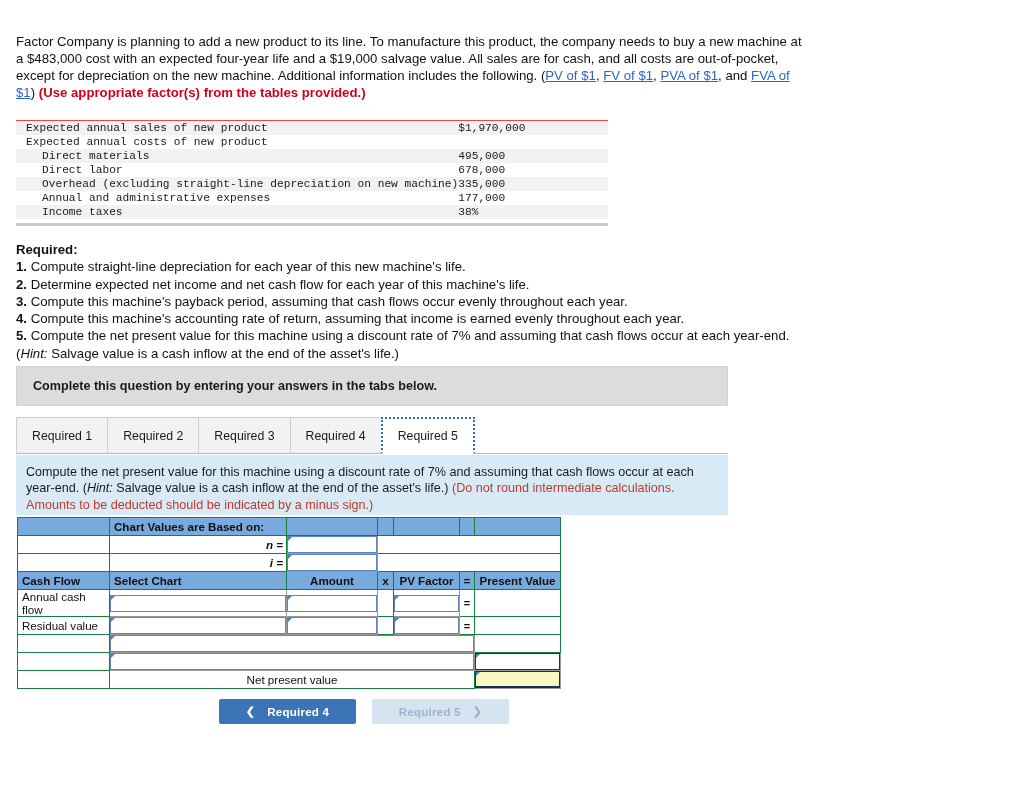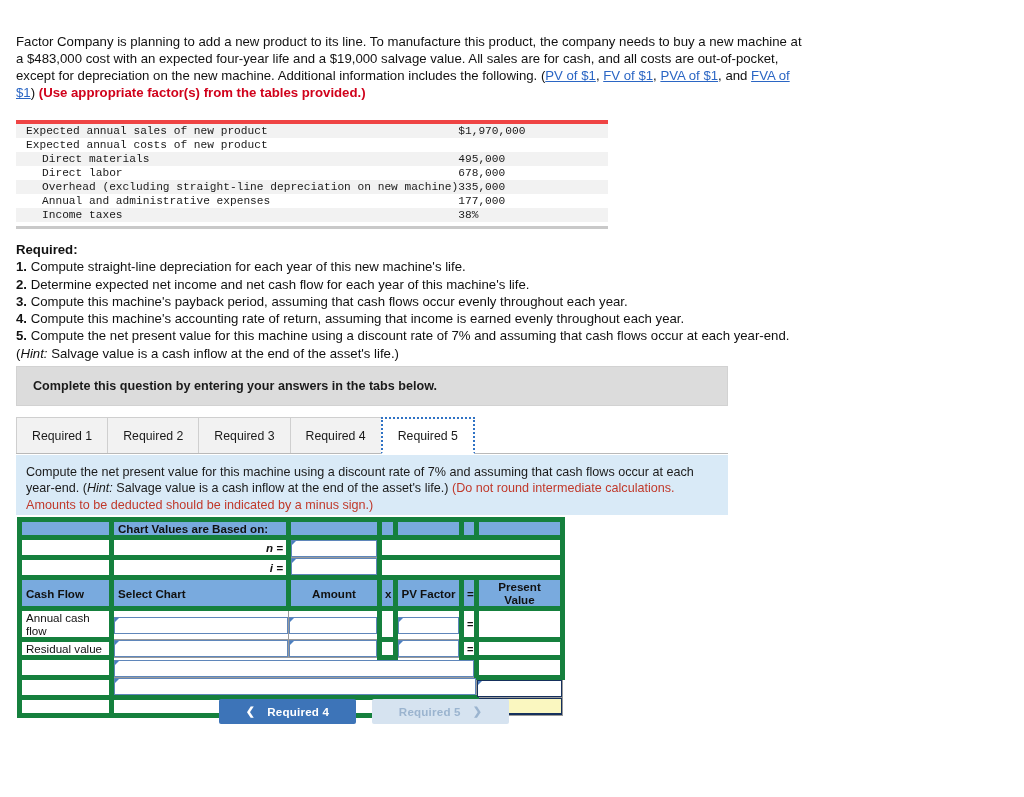--- a/index.html
+++ b/index.html
@@ -18,21 +18,21 @@
     font-size: 13.2px; line-height: 17px; color: #111;
   }
   .intro a, .lnk {
     color: #2b66c4; text-decoration: underline; cursor: pointer;
   }
   .redbold { color: #d0021b; font-weight: bold; }
 
   
   .facts {
     position: absolute; left: 16px; top: 120px; width: 592px;
-    border-top: 4px solid #ef4444; border-bottom: 3px solid #c9c9c9;
+    border-top: 1px solid #ef4444; border-bottom: 3px solid #c9c9c9;
     font-family: "Liberation Mono", monospace;
     font-size: 11.2px; color: #1a1a1a;
   }
   .facts table { width: 100%; border-collapse: collapse; }
   .facts td { padding: 1px 0 1px 0; white-space: pre; }
   .facts tr.shade td { background: #f2f2f2; }
   .facts td.lbl { padding-left: 10px; }
   .facts td.ind { padding-left: 26px; }
   .facts td.val { text-align: left; padding-right: 4px; width: 150px; }
   .facts .spacer td { height: 4px; padding: 0; }
@@ -88,21 +88,21 @@
 
   
   .grid {
     position: absolute; left: 17px; top: 517px;
     width: 543px;
     border-collapse: collapse;
     font-size: 11.6px; color: #111;
     table-layout: fixed;
   }
   .grid td {
-    border: 5px solid #15803d;
+    border: 1px solid #15803d;
     height: 18px; padding: 0 3px; vertical-align: middle;
   }
   .grid .bluehdr { background: #79aade; font-weight: bold; color: #111; }
   .grid .plain { background: #ffffff; }
   .grid .ctr { text-align: center; }
   .grid .lbl { padding-left: 4px; }
 
   
   .fld {
     position: relative;

